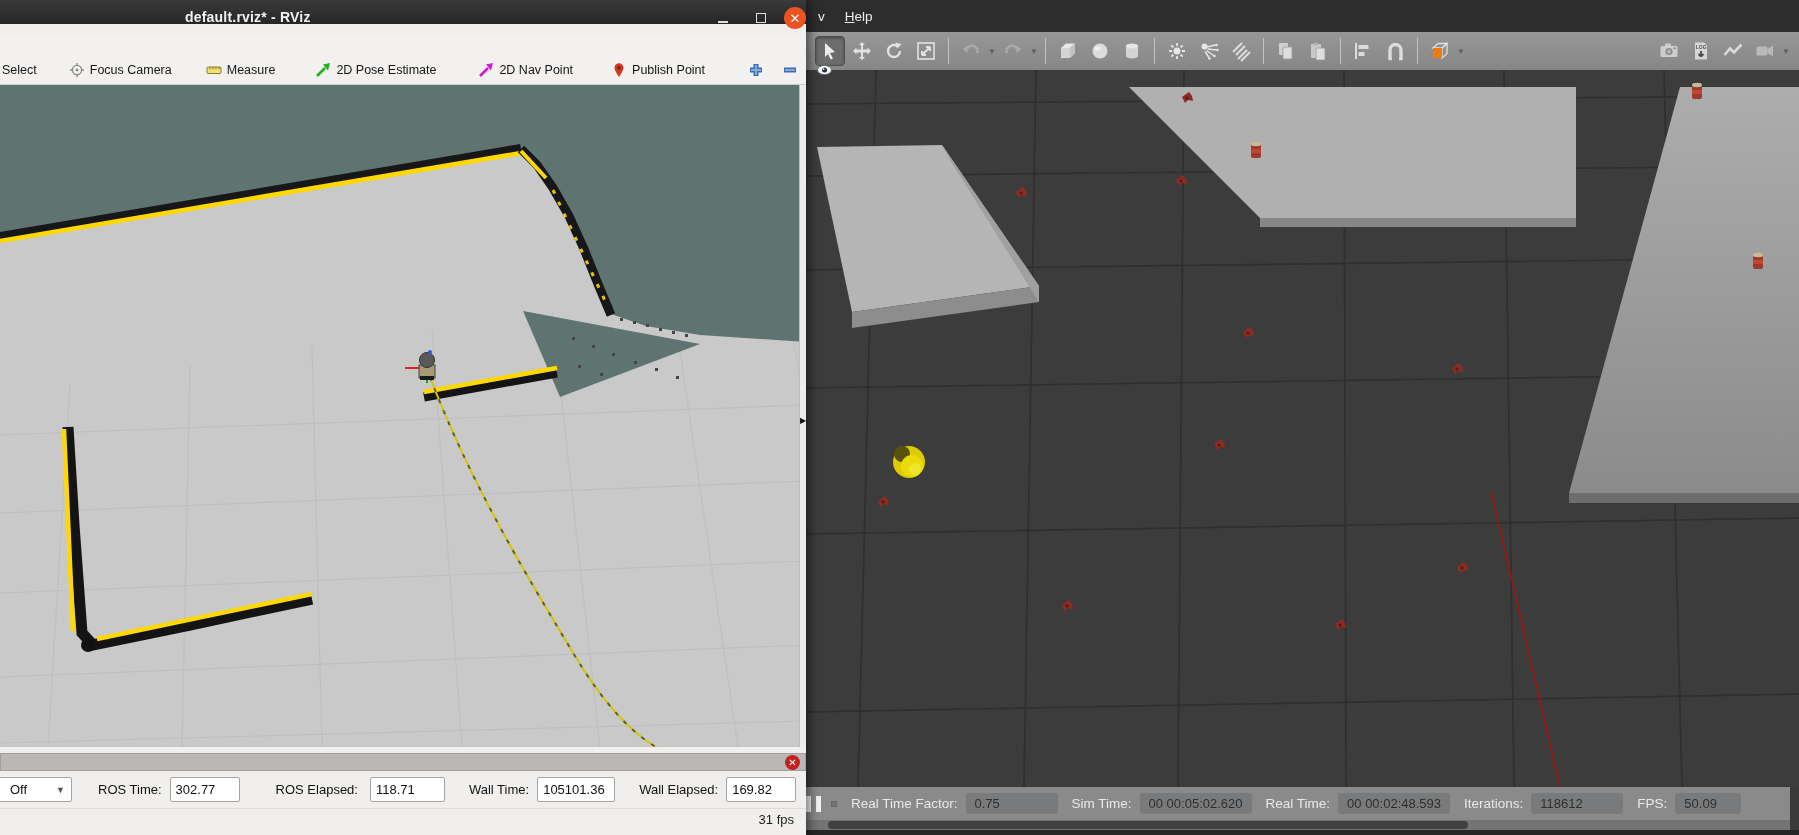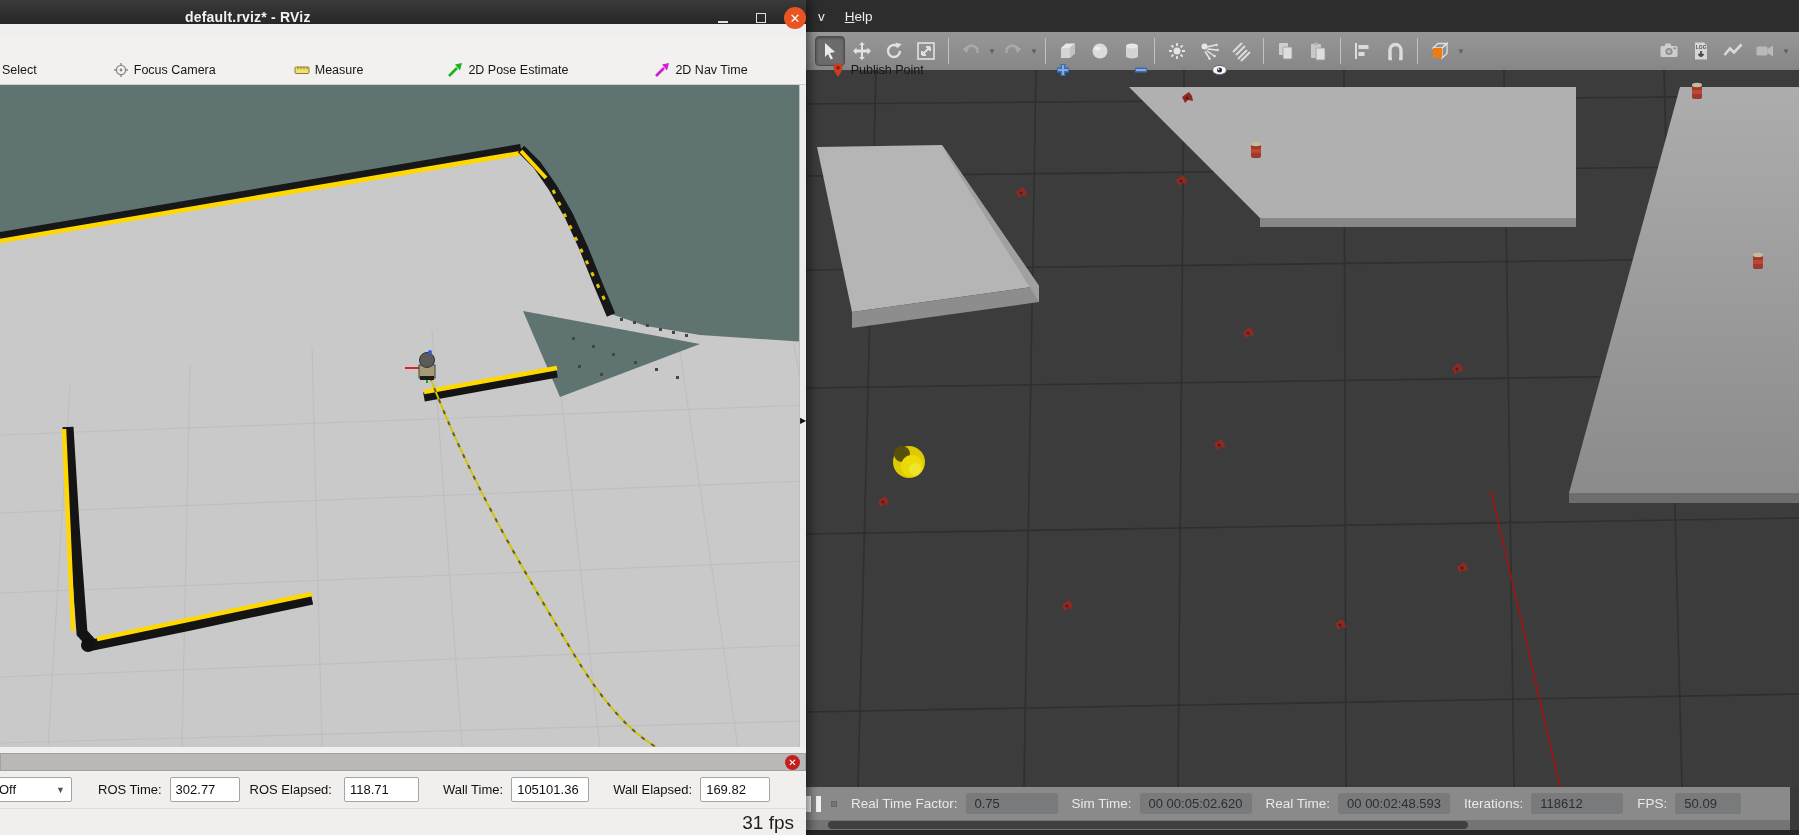--- a/index.html
+++ b/index.html
@@ -9,38 +9,38 @@
 
   
   #rviz { left:0; top:0; width:806px; height:835px; background:#f0efed; box-shadow:3px 0 10px rgba(0,0,0,.55); z-index:2; }
   .rv-titlebar { left:0; top:0; width:806px; height:24px; background:linear-gradient(#3a3a3a,#262626); }
   .rv-title { left:185px; top:9px; color:#f2f2f2; font-size:14px; font-weight:bold; letter-spacing:.2px; }
   .winbtn { top:7px; width:22px; height:22px; display:flex; align-items:center; justify-content:center; cursor:pointer; }
   .wb-min  { left:712px; } .wb-min i { display:block; width:10px; height:2px; background:#e0e0e0; margin-top:8px; }
   .wb-max  { left:750px; } .wb-max i { display:block; width:10px; height:10px; border:1.5px solid #e0e0e0; }
   .wb-close{ left:784px; border-radius:50%; background:#e95420; color:#fff; font-size:13px; font-weight:bold; line-height:1; }
   .rv-menustrip { left:0; top:36px; width:806px; height:20px; background:#f2f1ef; }
-  .rv-toolbar { left:0; top:56px; width:806px; height:29px; background:#f2f1ef; border-bottom:1px solid #cfcecb; display:flex; align-items:center;gap:44px; }
+  .rv-toolbar { left:0; top:56px; width:806px; height:29px; background:#f2f1ef; border-bottom:1px solid #cfcecb; display:flex; align-items:center; }
   .rvbtn { display:flex; align-items:center; gap:5px; border:none; background:none; font-family:inherit; font-size:12.5px; color:#161616; cursor:pointer; white-space:nowrap; }
   .rv-sep { width:1px; height:20px; background:#c9c8c5; }
   .rv-iconbtn { background:none; border:none; cursor:pointer; display:flex; align-items:center; }
   .rv-viewport { left:0; top:85px; width:806px; height:662px; overflow:hidden; cursor:crosshair; }
   .rv-collapse { right:0; top:85px; width:7px; height:662px; background:#ececec; border-left:1px solid #bdbdbd; cursor:pointer; }
   .rv-collapse b { position:absolute; top:332px; left:0; color:#111; font-size:8px; line-height:8px; }
   .rv-gap { left:0; top:747px; width:806px; height:6px; background:#f0efed; }
   .tp-header { left:0; top:753px; width:806px; height:18px; background:#b9b8b6; border:1px solid #a2a19f; }
   .tp-close { position:absolute; right:5px; top:1px; width:15px; height:15px; border-radius:50%; background:#c41f1f; color:#fff; font-size:10px; line-height:15px; text-align:center; font-weight:bold; cursor:pointer; }
   .tp-row { left:0; top:771px; width:806px; height:37px; background:#f0efed; display:flex; align-items:center; font-size:13px; color:#111; }
   .tp-select { margin-left:-2px; width:74px; height:25px; background:#fff; border:1px solid #a6a5a2; border-radius:2px; display:flex; align-items:center; cursor:pointer; }
-  .tp-select span { flex:1; }
+  .tp-select span { flex:1;margin-left:11px; }
   .tp-select b { font-size:9px; color:#555; padding-right:6px; }
   .tp-label { white-space:nowrap;text-align:center; }
   .tp-field { height:25px; background:#fff; border:1px solid #a6a5a2; border-radius:2px; font-family:inherit; font-size:13px; color:#111; padding:0 5px; }
   .rv-status { left:0; top:808px; width:806px; height:27px; background:#f0efed; border-top:1px solid #dddcda; }
-  .rv-fps { position:absolute; right:12px; top:3px; font-size:19px; color:#1d1d1d; }
+  .rv-fps { position:absolute; right:12px; top:3px; font-size:13px; color:#1d1d1d; }
 
   
   #gazebo { left:806px; top:0; width:993px; height:835px; background:#2d2d2d; }
   .gz-menubar { left:0; top:0; width:993px; height:32px; background:#2d2d2d; color:#ececec; font-size:13.5px; display:flex; align-items:center; }
   .gz-menu-item { padding:0 10px; cursor:pointer; }
   .gz-menu-item .u { text-decoration:underline; }
   .gz-toolbar { left:0; top:32px; width:993px; height:38px; background:linear-gradient(#979797,#868686); display:flex; align-items:center; padding-left:8px; }
   .gzbtn { width:30px; height:30px; margin:0 1px; display:flex; align-items:center; justify-content:center; border-radius:4px; cursor:pointer; flex:none; }
   .gzbtn.pressed { background:#6c6c6c; border:1px solid #4e4e4e; box-shadow:inset 0 1px 3px rgba(0,0,0,.35); }
   .gz-caret { font-size:8px; color:#5f5f5f; width:10px; text-align:center; cursor:pointer; flex:none; }
@@ -100,21 +100,21 @@
           <path d="M2,14 L10,6" stroke="#1db31d" stroke-width="2.6"></path>
           <polygon points="8,2.5 15,1 13,8.5" fill="#1db31d"></polygon>
         </svg>
       <span>2D Pose Estimate</span>
     </button>
     <button class="rvbtn" style="margin-left:42px">
       <svg width="16" height="16">
           <path d="M2,14 L10,6" stroke="#d31cd3" stroke-width="2.6"></path>
           <polygon points="8,2.5 15,1 13,8.5" fill="#d31cd3"></polygon>
         </svg>
-      <span>2D Nav Time</span>
+      <span>2D Nav Point</span>
     </button>
     <button class="rvbtn" style="margin-left:38px">
       <svg width="16" height="16">
           <path d="M8,15 C8,15 3.5,8.8 3.5,5.8 A4.5,4.5 0 0 1 12.5,5.8 C12.5,8.8 8,15 8,15 Z" fill="#cf3a1e"></path>
           <circle cx="8" cy="5.8" r="1.8" fill="#7e1f0e"></circle>
         </svg>
       <span>Publish Point</span>
     </button>
     <span class="rv-sep" style="margin-left:30px"></span>
     <button class="rv-iconbtn" style="margin-left:12px">
@@ -204,21 +204,21 @@
     <span class="tp-close">✕</span>
   </div>
 
   <div class="abs tp-row">
     <div class="tp-select">
       <span>Off</span>
       <b>▼</b>
     </div>
     <span class="tp-label" style="margin-left:26px">ROS Time:</span>
     <input class="tp-field" style="margin-left: 8px; width: 70px;" value="302.77">
-    <span class="tp-label" style="margin-left:10px">ROS Elapsed:</span>
+    <span class="tp-label" style="margin-left:36px">ROS Elapsed:</span>
     <input class="tp-field" style="margin-left: 12px; width: 75px;" value="118.71">
     <span class="tp-label" style="margin-left:24px">Wall Time:</span>
     <input class="tp-field" style="margin-left: 8px; width: 78px;" value="105101.36">
     <span class="tp-label" style="margin-left:24px">Wall Elapsed:</span>
     <input class="tp-field" style="margin-left: 8px; width: 70px;" value="169.82">
   </div>
 
   <div class="abs rv-status">
     <span class="rv-fps">31 fps</span>
   </div>

